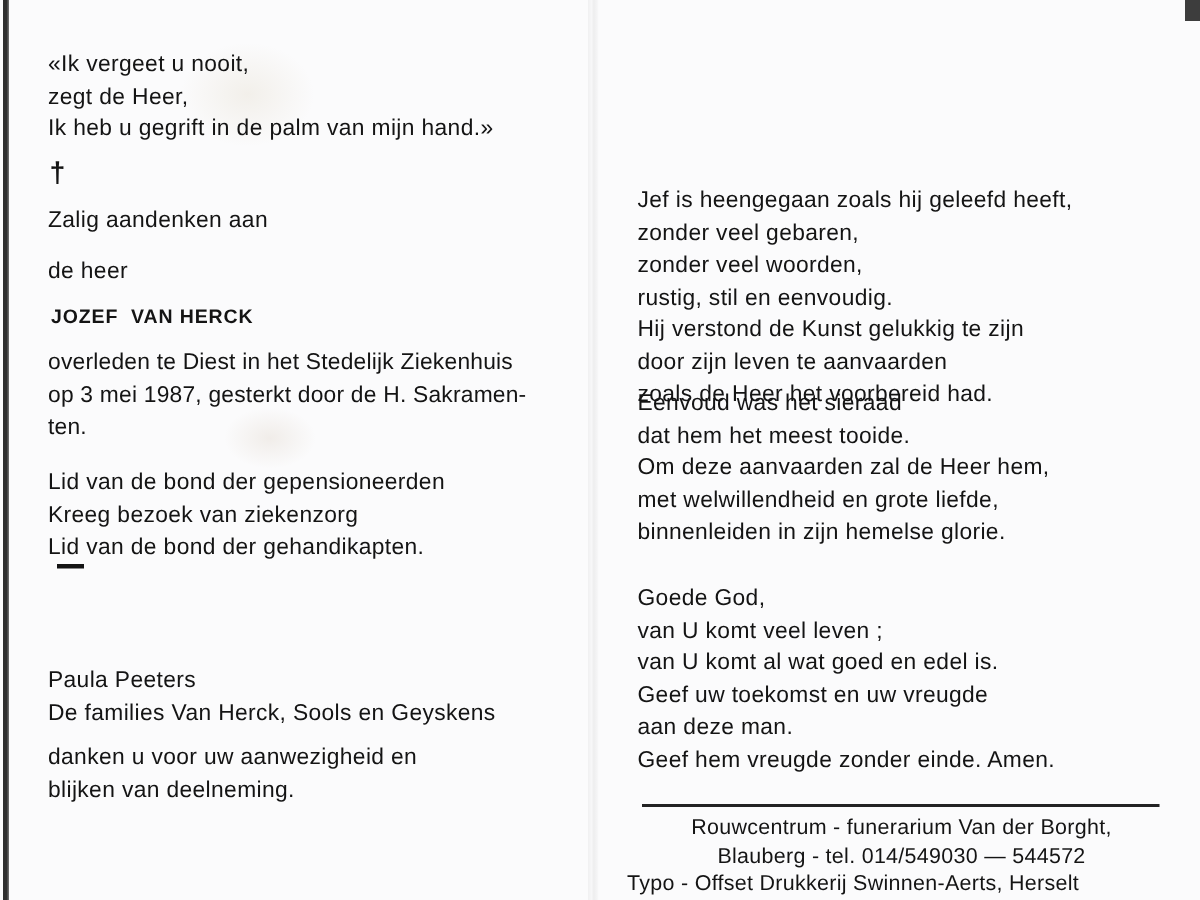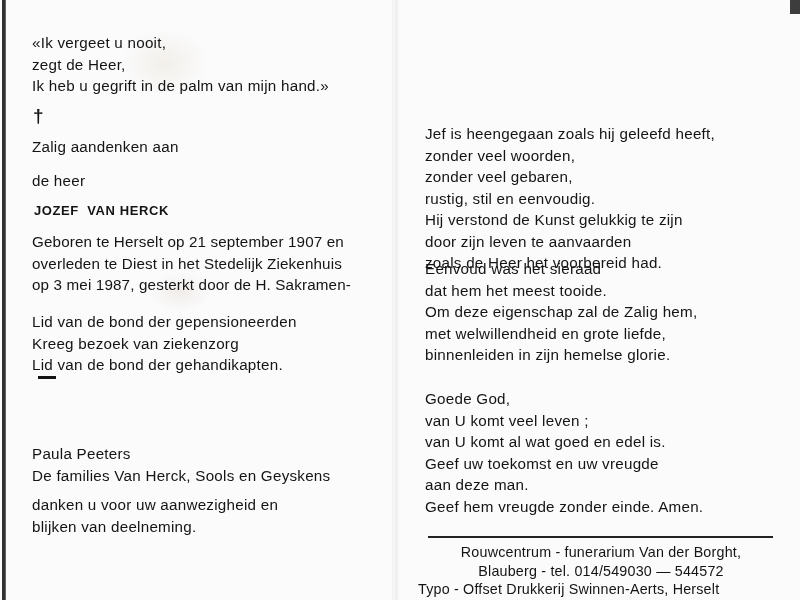--- a/index.html
+++ b/index.html
@@ -157,23 +157,23 @@
       <div class="line">Ik heb u gegrift in de palm van mijn hand.»</div>
     </div>
 
     <div class="dagger">†</div>
 
     <div class="line memorial-intro">Zalig aandenken aan</div>
     <div class="line memorial-sub">de heer</div>
     <div class="deceased-name">JOZEF  VAN HERCK</div>
 
     <div class="bio para">
-      <div>Geboren te Herselt op 21 september 1907 en</div>
       <div>overleden te Diest in het Stedelijk Ziekenhuis</div>
       <div>op 3 mei 1987, gesterkt door de H. Sakramen-</div>
+      <div class="last">ten.</div>
     </div>
 
     <div class="affiliations">
       <div class="line">Lid van de bond der gepensioneerden</div>
       <div class="line">Kreeg bezoek van ziekenzorg</div>
       <div class="line">Lid van de bond der gehandikapten.</div>
     </div>
 
     <div class="rule-short"></div>
 
@@ -184,32 +184,32 @@
       <div class="line">danken u voor uw aanwezigheid en</div>
       <div class="line">blijken van deelneming.</div>
     </div>
 
   </div>
 
   <div class="col-right">
 
     <div class="verse-1">
       <div class="line">Jef is heengegaan zoals hij geleefd heeft,</div>
+      <div class="line">zonder veel gebaren,</div>
       <div class="line">zonder veel woorden,</div>
-      <div class="line">zonder veel gebaren,</div>
       <div class="line">rustig, stil en eenvoudig.</div>
       <div class="line">Hij verstond de Kunst gelukkig te zijn</div>
       <div class="line">door zijn leven te aanvaarden</div>
       <div class="line">zoals de Heer het voorbereid had.</div>
     </div>
 
     <div class="verse-2">
       <div class="line">Eenvoud was het sieraad</div>
       <div class="line">dat hem het meest tooide.</div>
-      <div class="line">Om deze eigenschap zal de Zalig hem,</div>
+      <div class="line">Om deze aanvaarden zal de Heer hem,</div>
       <div class="line">met welwillendheid en grote liefde,</div>
       <div class="line">binnenleiden in zijn hemelse glorie.</div>
     </div>
 
     <div class="verse-3">
       <div class="line">Goede God,</div>
       <div class="line">van U komt veel leven ;</div>
       <div class="line">van U komt al wat goed en edel is.</div>
       <div class="line">Geef uw toekomst en uw vreugde</div>
       <div class="line">aan deze man.</div>

